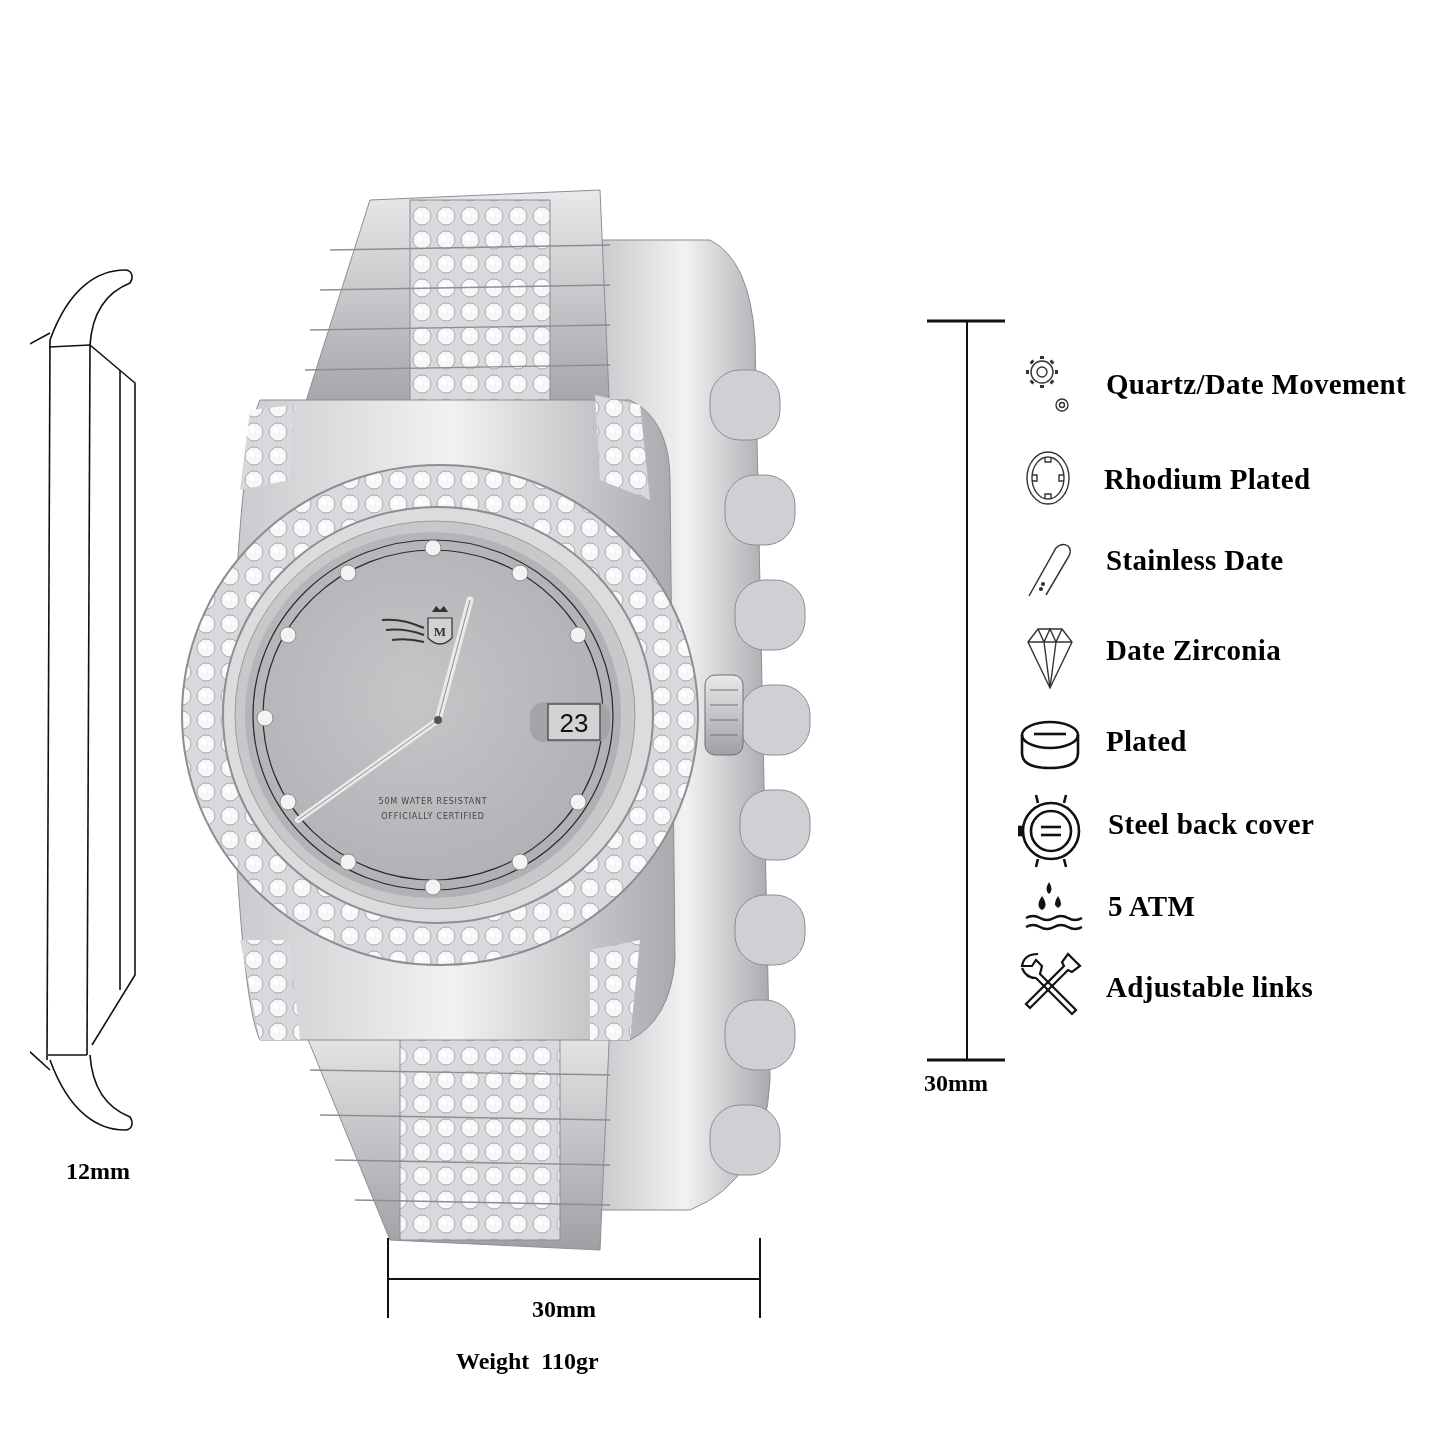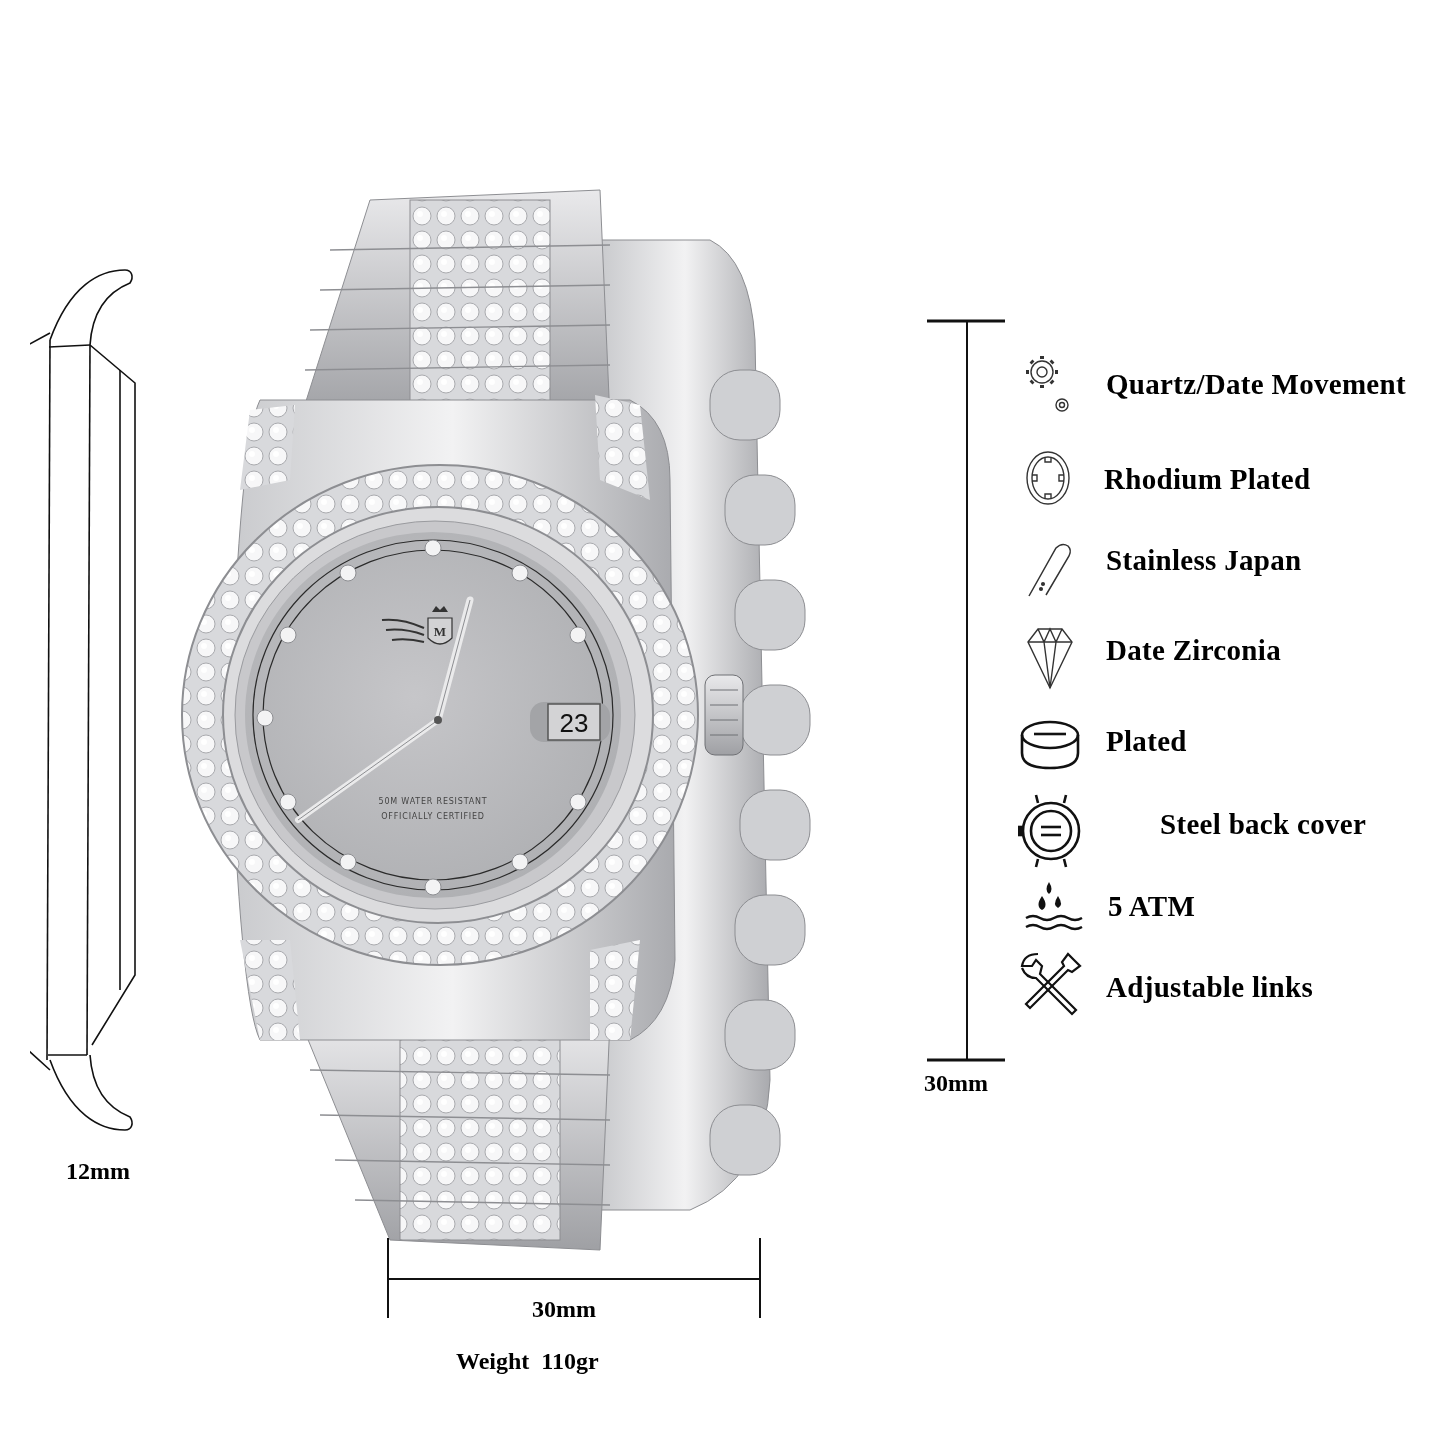--- a/index.html
+++ b/index.html
@@ -203,21 +203,21 @@
   </div>
   <div class="feature-label" style="left:1104px; top:463px;">Rhodium Plated</div>
 
   <div class="feature-icon" style="left:1026px; top:540px;">
     <svg width="50" height="60" viewBox="0 0 50 60" fill="none" stroke="#333" stroke-width="1.5">
       <path d="M3 56 L30 8 Q36 2 42 6 Q46 10 43 16 L20 55"></path>
       <circle cx="17" cy="44" r="1.3" fill="#333"></circle>
         <circle cx="15" cy="49" r="1.3" fill="#333"></circle>
     </svg>
   </div>
-  <div class="feature-label" style="left:1106px; top:544px;">Stainless Japan</div>
+  <div class="feature-label" style="left:1106px; top:544px;">Stainless Date</div>
 
   <div class="feature-icon" style="left:1026px; top:626px;">
     <svg width="48" height="64" viewBox="0 0 48 64" fill="none" stroke="#333" stroke-width="1.4">
       <path d="M2 16 L12 3 L36 3 L46 16 L24 62 Z"></path>
       <path d="M2 16 H46 M12 3 L18 16 L24 3 L30 16 L36 3 M18 16 L24 62 L30 16"></path>
     </svg>
   </div>
   <div class="feature-label" style="left:1106px; top:634px;">Date Zirconia</div>
 
   <div class="feature-icon" style="left:1018px; top:718px;">
@@ -232,21 +232,21 @@
   <div class="feature-icon" style="left:1018px; top:793px;">
     <svg width="66" height="76" viewBox="0 0 66 76" fill="none" stroke="#111" stroke-width="2.6">
       <path d="M18 2 L20 10 M48 2 L46 10 M18 74 L20 66 M48 74 L46 66"></path>
       <circle cx="33" cy="38" r="28"></circle>
       <circle cx="33" cy="38" r="20"></circle>
       <line x1="23" y1="34" x2="43" y2="34"></line>
         <line x1="23" y1="42" x2="43" y2="42"></line>
       <rect x="1" y="34" width="3" height="8" fill="#111"></rect>
     </svg>
   </div>
-  <div class="feature-label" style="left:1160px; top:808px;">Steel back cover</div>
+  <div class="feature-label" style="left:1108px; top:808px;">Steel back cover</div>
 
   <div class="feature-icon" style="left:1022px; top:880px;">
     <svg width="62" height="56" viewBox="0 0 62 56" fill="#111">
       <path d="M27 2 Q22 10 27 14 Q32 10 27 2 Z"></path>
       <path d="M20 16 Q13 26 20 30 Q27 26 20 16 Z"></path>
       <path d="M36 16 Q30 25 36 28 Q42 25 36 16 Z"></path>
       <path d="M4 38 Q11 34 18 38 T32 38 T46 38 T60 38" fill="none" stroke="#111" stroke-width="2.4"></path>
       <path d="M4 47 Q11 43 18 47 T32 47 T46 47 T60 47" fill="none" stroke="#111" stroke-width="2.4"></path>
     </svg>
   </div>

